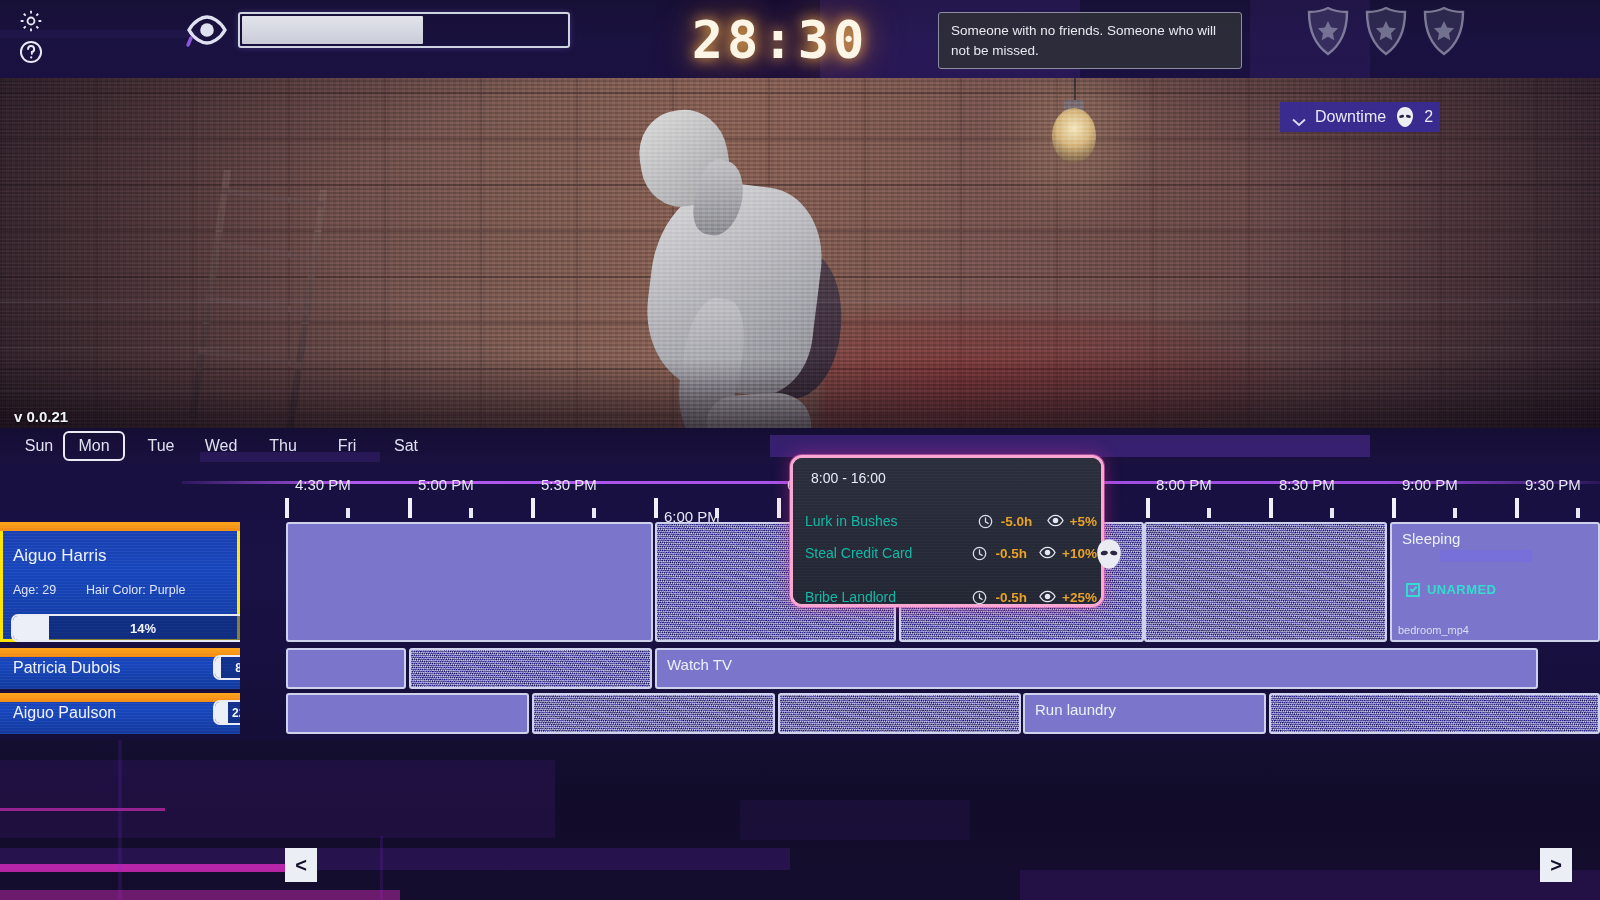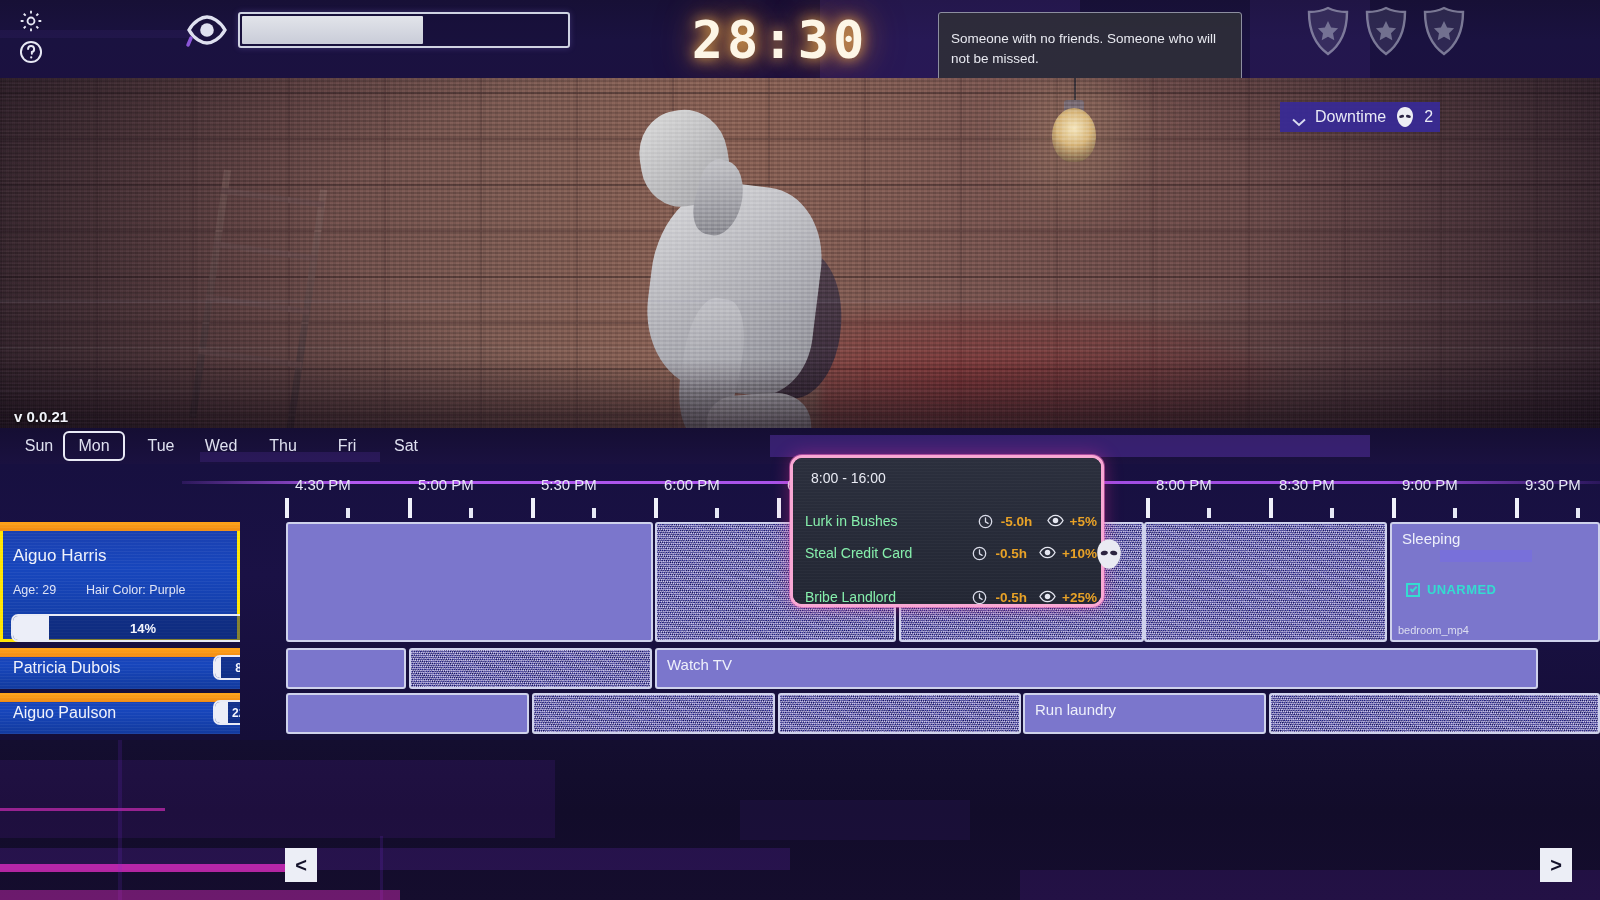--- a/index.html
+++ b/index.html
@@ -84,21 +84,21 @@
     border:2px solid #cfd3e2; border-radius:3px; background: rgba(24,16,58,.55);
     padding:2px; box-shadow: 0 0 6px rgba(160,140,255,.25);}
   .susbar-fill{height:100%; background: linear-gradient(180deg,#e2e4ea,#c9ccd8); border-radius:1px;}
   .timer{position:absolute; left:660px; top:8px; width:240px; height:64px;
     display:flex; align-items:center; justify-content:center;
     font-family:"DejaVu Sans Mono", monospace; font-size:52px; font-weight:700;
     letter-spacing:4px; color:#fdf6e6;
     text-shadow: 0 0 14px rgba(255,186,80,.95), 0 0 30px rgba(255,150,40,.6), 0 0 48px rgba(255,130,20,.35);}
   .hint{position:absolute; left:938px; top:12px; width:304px; min-height:46px;
     background: rgba(46,46,56,.92); border:1px solid #8d8fa0; border-radius:3px;
-    padding:16px 12px; color:#e8e9f0; font-size:13.5px; line-height:1.45;}
+    padding:8px 12px; color:#e8e9f0; font-size:13.5px; line-height:1.45;}
   .badges{position:absolute; left:1306px; top:6px; width:170px; height:62px; display:flex; gap:14px;}
   .badge-shield{width:44px; height:50px; opacity:.62;}
   .downtime{position:absolute; left:1280px; top:102px; width:160px; height:30px;
     background: rgba(56,42,150,.93); display:flex; align-items:center; gap:9px; padding:0 12px;
     color:#e9eaf6; font-size:16px; cursor:pointer;}
   .chev{width:14px; height:9px;}
   .mask-ico{width:20px; height:22px;}
 
   
   .version{position:absolute; left:14px; top:408px; color:#f2f3fa; font-size:15px; font-weight:700;
@@ -167,21 +167,21 @@
     background:#262a36; border:3px solid #f9a8d4; border-radius:12px;
     box-shadow: 0 0 0 1px rgba(255,120,200,.5), 0 0 18px rgba(224,49,143,.45);
     z-index:30; overflow:visible;}
   .tt-inner{position:absolute; inset:0; border-radius:9px; overflow:hidden;
     background: linear-gradient(180deg,#2b2f3d,#232734);}
   .tt-inner::after{content:""; position:absolute; inset:0;
     background: repeating-linear-gradient(0deg, rgba(255,255,255,.022) 0 1px, transparent 1px 3px);}
   .tt-head{position:absolute; left:18px; top:12px; color:#e9ebf4; font-size:14px; z-index:2;}
   .tt-row{position:absolute; left:12px; width:292px; height:26px; display:flex;
     align-items:center; z-index:2;}
-  .tt-name{width:176px; color:#86efac; font-size:14px; padding-left:0;}
+  .tt-name{width:176px; color:#14b8a6; font-size:14px; padding-left:0;}
   .tt-stat{display:flex; align-items:flex-start; gap:8px; color:#e8a227; font-size:13.5px; font-weight:600;}
   .tt-stat.wide{width:70px;}
   .clock-ico, .eye-ico2{width:15px; height:15px; flex:0 0 auto;}
   .mask-float{position:absolute; left:1094px; top:538px; width:30px; height:32px; z-index:31;}
 
   
   .bottom{position:absolute; left:0; top:740px; width:1600px; height:160px;
     background: linear-gradient(180deg,#140e30 0%,#120c2a 45%,#150d2e 100%); overflow:hidden;}
   .bg-glitch{position:absolute; background: rgba(120,45,215,.35);}
   .bg-glitch.mag{background: rgba(232,46,200,.75);}
@@ -333,21 +333,21 @@
     <div class="ruler" id="ruler">
         <div class="tick-label" style="left: 295px;">4:30 PM</div>
         <div class="tick" style="left: 285px;"></div>
         <div class="tick-sm" style="left: 346px;"></div>
         <div class="tick-label" style="left: 418px;">5:00 PM</div>
         <div class="tick" style="left: 408px;"></div>
         <div class="tick-sm" style="left: 469px;"></div>
         <div class="tick-label" style="left: 541px;">5:30 PM</div>
         <div class="tick" style="left: 531px;"></div>
         <div class="tick-sm" style="left: 592px;"></div>
-        <div class="tick-label" style="left: 664px;">6:00 PM</div>
+        <div class="tick-label" style="left: 664px; margin-top: 32px;">6:00 PM</div>
         <div class="tick" style="left: 654px;"></div>
         <div class="tick-sm" style="left: 715px;"></div>
         <div class="tick-label" style="left: 787px;">6:30 PM</div>
         <div class="tick" style="left: 777px;"></div>
         <div class="tick-sm" style="left: 838px;"></div>
         <div class="tick-label" style="left: 910px;">7:00 PM</div>
         <div class="tick" style="left: 900px;"></div>
         <div class="tick-sm" style="left: 961px;"></div>
         <div class="tick-label" style="left: 1033px;">7:30 PM</div>
         <div class="tick" style="left: 1023px;"></div>

